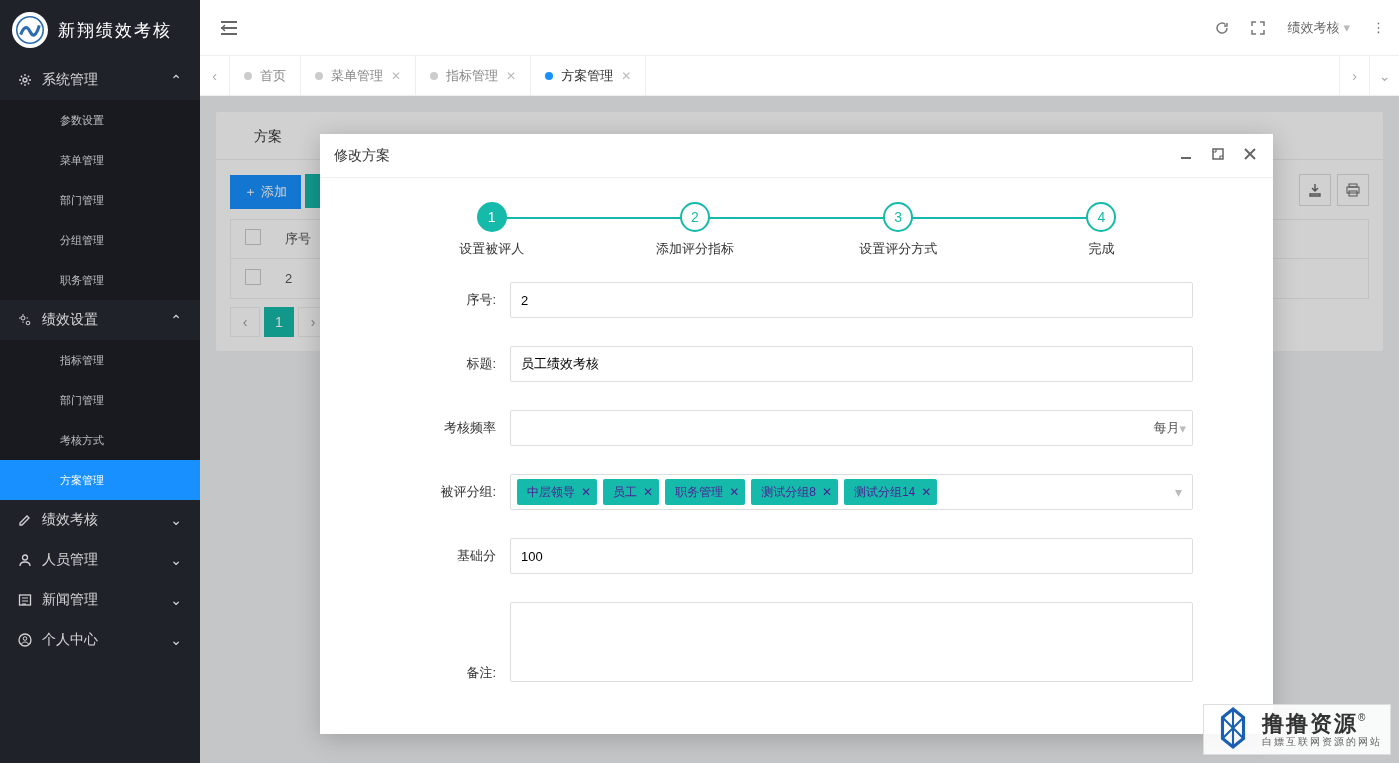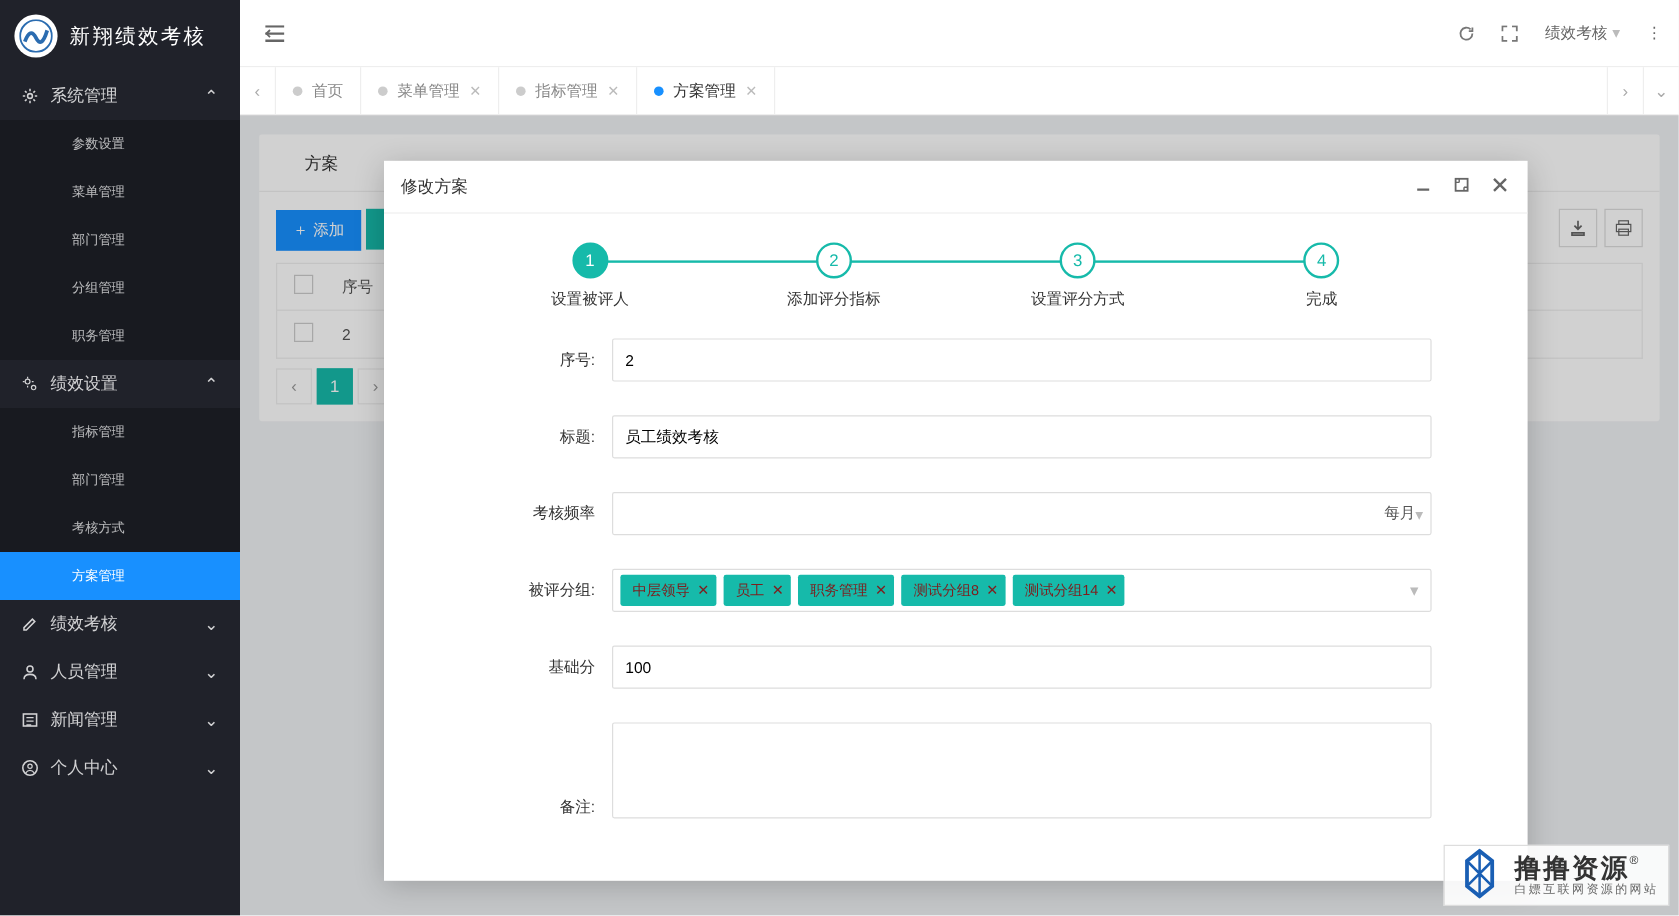--- a/index.html
+++ b/index.html
@@ -66,21 +66,21 @@
 .step.active .step-circle{background:#16baaa;color:#fff;}
 .step-label{margin-top:8px;font-size:13px;color:#333;}
 .step-line{position:absolute;top:15px;height:2px;background:#16baaa;z-index:1;}
 
 .form{margin:0 50px;}
 .frow{display:flex;align-items:center;margin-bottom:28px;}
 .flabel{width:110px;text-align:right;padding-right:14px;font-size:13px;color:#333;}
 .finput{flex:1;height:36px;border:1px solid #ddd;padding:0 10px;font-size:13px;border-radius:2px;}
 .fselect{flex:1;height:36px;border:1px solid #ddd;padding:0 6px;font-size:13px;display:flex;align-items:center;justify-content:flex-end;color:#555;cursor:pointer;border-radius:2px;}
 .ftags{flex:1;min-height:36px;border:1px solid #ddd;padding:4px 6px;display:flex;align-items:center;gap:6px;flex-wrap:wrap;border-radius:2px;cursor:pointer;position:relative;}
-.tag{background:#16baaa;color:#7f1d1d;height:26px;display:inline-flex;align-items:center;padding:0 6px 0 10px;font-size:12px;border-radius:2px;gap:6px;}
+.tag{background:#16baaa;color:#4c1d95;height:26px;display:inline-flex;align-items:center;padding:0 6px 0 10px;font-size:12px;border-radius:2px;gap:6px;}
 .tag .tx{cursor:pointer;}
 .ftarea{flex:1;height:80px;border:1px solid #ddd;padding:8px 10px;font-size:13px;border-radius:2px;resize:none;}
 .caret{color:#bbb;}
 
 .watermark{position:absolute;right:8px;bottom:8px;display:flex;align-items:center;gap:8px;background:rgba(255,255,255,.9);border:1px solid #ddd;padding:2px 8px;}
 .wm-logo svg{width:42px;height:42px;}
 .wm-text{display:flex;flex-direction:column;line-height:1.1;}
 .wm-text .big{font-size:22px;font-weight:bold;letter-spacing:2px;}
 .wm-text .small{font-size:10px;color:#666;letter-spacing:2px;}
 .wm-text .reg{font-size:10px;vertical-align:top;}

